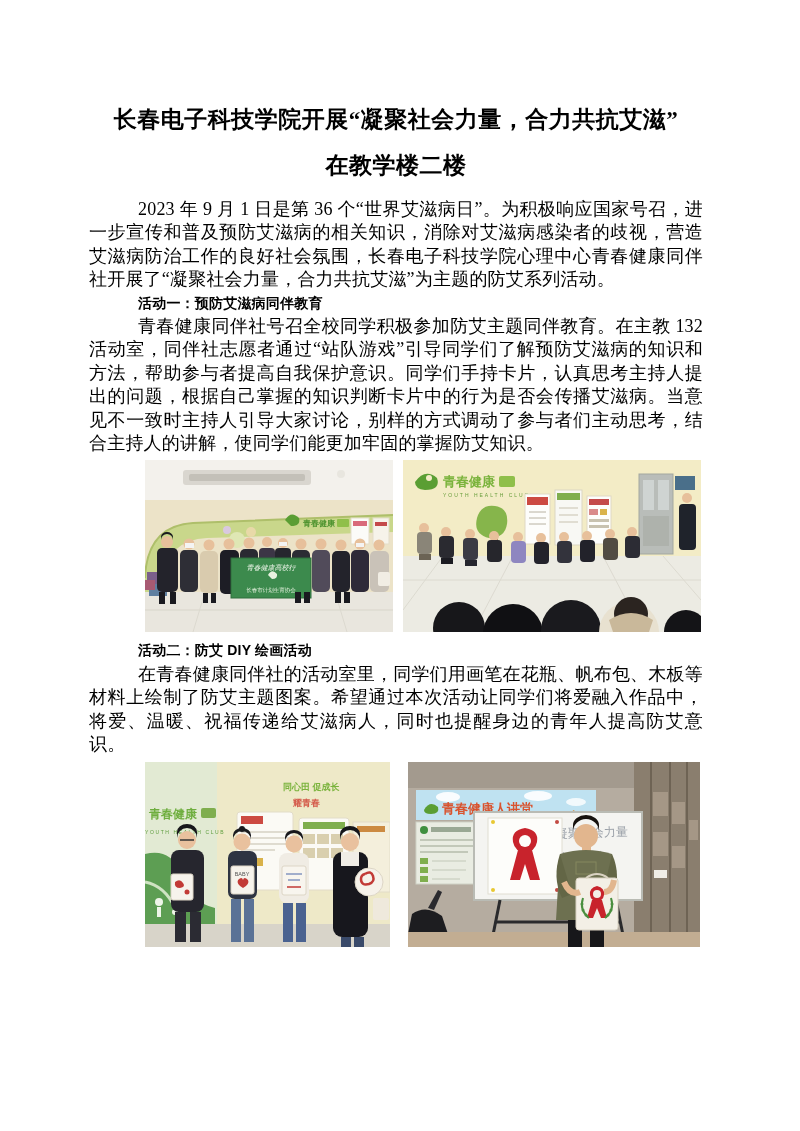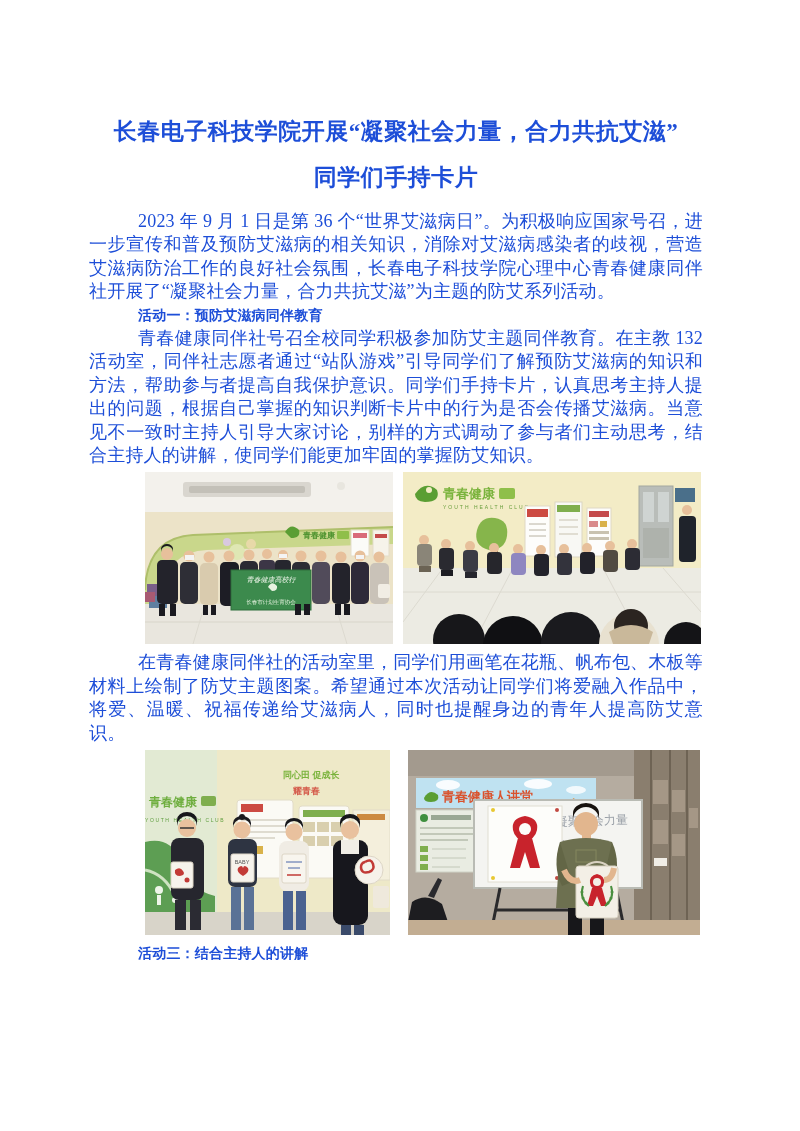--- a/index.html
+++ b/index.html
@@ -1,20 +1,19 @@
 <!DOCTYPE html>
 <html><head>
 <meta charset="utf-8">
 <style>
   html,body { margin:0; padding:0; background:#ffffff; }
   .page {
     position:relative; width:800px; height:948px; background:#ffffff;
-    overflow:hidden; color:#1d4ed8;
+    overflow:hidden; color:#000000;
     font-family:"Liberation Serif","DejaVu Serif",serif;
-    margin-top:12px;
   }
   .content { padding:97px 97px 0 89px; }
   .doc-title {
     margin:0; font-size:23px; font-weight:bold; line-height:46px;
     text-align:center; letter-spacing:0.5px;
     font-family:"Liberation Serif","DejaVu Serif",serif;
   }
   .para {
     margin:0; font-size:18px; line-height:23.4px; text-align:justify;
     text-indent:49px; letter-spacing:0.2px;
@@ -30,21 +29,21 @@
   .gap1 { width:10px; } .gap2 { width:18px; }
   svg text { font-family:"Liberation Sans","DejaVu Sans",sans-serif; }
 </style>
 </head>
 <body>
 
 <div class="page">
   <div class="content">
 
     <h1 class="doc-title">长春电子科技学院开展“凝聚社会力量，合力共抗艾滋”</h1>
-    <h1 class="doc-title">同学们手持卡片</h1>
+    <h1 class="doc-title">在教学楼二楼</h1>
 
     <p class="para intro">2023 年 9 月 1 日是第 36 个“世界艾滋病日”。为积极响应国家号召，进一步宣传和普及预防艾滋病的相关知识，消除对艾滋病感染者的歧视，营造艾滋病防治工作的良好社会氛围，长春电子科技学院心理中心青春健康同伴社开展了“凝聚社会力量，合力共抗艾滋”为主题的防艾系列活动。</p>
 
     <h2 class="activity-heading">活动一：预防艾滋病同伴教育</h2>
     <p class="para">青春健康同伴社号召全校同学积极参加防艾主题同伴教育。在主教 132 活动室，同伴社志愿者通过“站队游戏”引导同学们了解预防艾滋病的知识和方法，帮助参与者提高自我保护意识。同学们手持卡片，认真思考主持人提出的问题，根据自己掌握的知识判断卡片中的行为是否会传播艾滋病。当意见不一致时主持人引导大家讨论，别样的方式调动了参与者们主动思考，结合主持人的讲解，使同学们能更加牢固的掌握防艾知识。</p>
 
     <div class="photo-row">
 
       <svg class="photo" width="248" height="172" viewBox="0 0 248 172">
         <rect x="0" y="0" width="248" height="40" fill="#f3f1ec"></rect>
@@ -219,20 +218,21 @@
           <circle cx="110" cy="174" r="30" fill="#101013"></circle>
           <circle cx="168" cy="170" r="30" fill="#1a1a1e"></circle>
           <path d="M196,172 a30,30 0 0 1 60,0 Z" fill="#e8e1d0"></path>
           <circle cx="228" cy="154" r="17" fill="#2b2420"></circle>
           <path d="M206,160 q22,-14 44,0 l-4,12 h-36 Z" fill="#c9b89a"></path>
           <circle cx="283" cy="172" r="22" fill="#141417"></circle>
         </g>
       </svg>
     </div>
 
+    <h2 class="activity-heading">活动二：防艾 DIY 绘画活动</h2>
     <p class="para">在青春健康同伴社的活动室里，同学们用画笔在花瓶、帆布包、木板等材料上绘制了防艾主题图案。希望通过本次活动让同学们将爱融入作品中，将爱、温暖、祝福传递给艾滋病人，同时也提醒身边的青年人提高防艾意识。</p>
 
     <div class="photo-row">
 
       <svg class="photo" width="245" height="185" viewBox="0 0 245 185">
         <rect x="0" y="0" width="245" height="162" fill="#eee9c8"></rect>
         <rect x="0" y="0" width="72" height="162" fill="#e2ead3"></rect>
         <path d="M0,162 L0,92 Q26,86 34,110 Q44,140 70,146 L70,162 Z" fill="#5d9e53"></path>
         <path d="M0,120 q20,4 30,26" stroke="#cfe3c2" stroke-width="3" fill="none"></path>
         <circle cx="14" cy="140" r="4" fill="#eef5e8"></circle>

